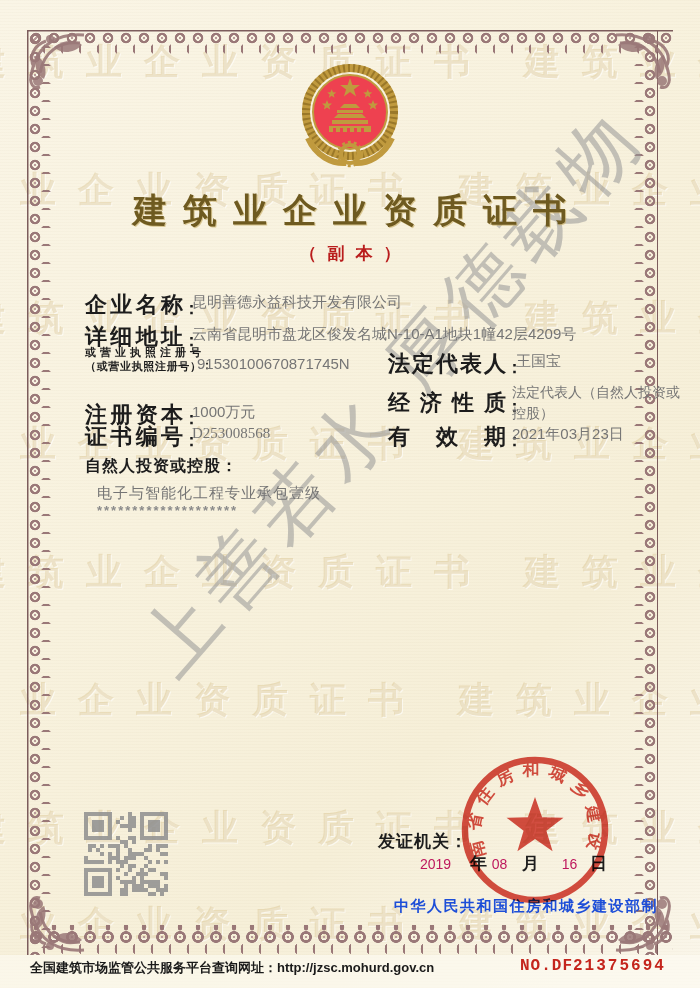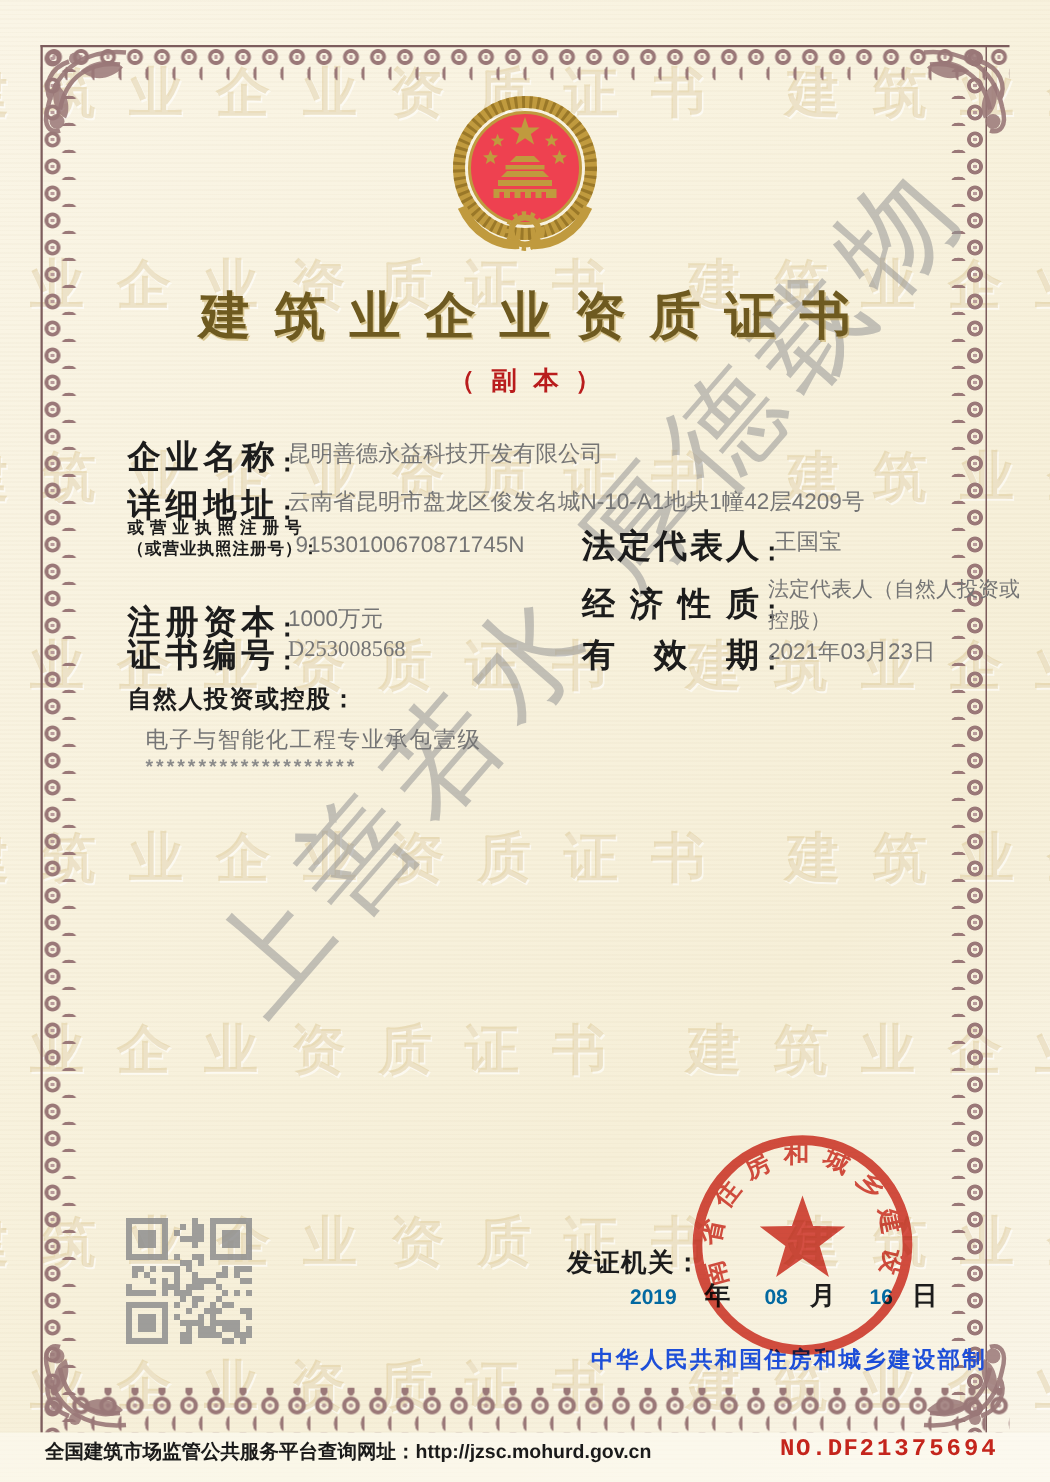--- a/index.html
+++ b/index.html
@@ -82,21 +82,21 @@
     font-size:14px;line-height:1.5;word-break:break-all;}
   #row-cert{left:85px;top:422px;} #row-cert .val{position:absolute;left:107px;top:3px;white-space:nowrap;font-family:Liberation Serif, serif;}
   #row-valid{left:388px;top:422px;} #row-valid .val{position:absolute;left:124px;top:3px;white-space:nowrap;}
   #row-qual-h{left:85px;top:456px;font-weight:700;color:#1c1c1c;font-size:16px;letter-spacing:1px;}
   #row-qual{left:97px;top:484px;color:var(--value-grey);font-size:15px;letter-spacing:1px;}
   #row-stars{left:97px;top:503px;color:#8a8a8a;font-size:13px;letter-spacing:2px;font-weight:700;}
   
   #qr{left:84px;top:812px;width:84px;height:84px;}
   #issuer-label{left:378px;top:830px;font-weight:700;font-size:17px;color:#1c1c1c;letter-spacing:1px;}
   #date-line{left:420px;top:852px;font-size:17px;color:#1c1c1c;white-space:nowrap;}
-  #date-line .num{color:#0369a1;font-size:14px;font-weight:700;}
+  #date-line .num{color:#be185d;font-size:14px;font-weight:400;}
   #date-line .unit{font-weight:700;}
   #made-by{left:390px;top:897px;width:272px;text-align:center;font-weight:700;
     font-size:15px;color:#1d4ed8;letter-spacing:1.5px;}
   #seal{left:440px;top:735px;width:190px;height:190px;z-index:5;opacity:.88;
     mix-blend-mode:multiply;}
   
   #footer-strip{position:absolute;left:0;top:955px;width:700px;height:33px;
     background:rgba(253,251,243,.6);z-index:3;}
   #footer-query{left:30px;top:959px;font-weight:700;font-size:13px;color:#1a1a1a;}
   #footer-serial{left:520px;top:957px;color:var(--serial-red);font-weight:700;
@@ -368,21 +368,21 @@
       <rect x="58" y="2" width="24" height="24" fill="none" stroke="#8f8f8f" stroke-width="4"></rect>
       <rect x="64" y="8" width="12" height="12"></rect>
       <rect x="2" y="58" width="24" height="24" fill="none" stroke="#8f8f8f" stroke-width="4"></rect>
       <rect x="8" y="64" width="12" height="12"></rect>
     </svg></div>
 
 <div id="issuer-label" class="abs"><span>发证机关</span><span>：</span></div>
 <div id="date-line" class="abs">
   <span class="num">2019</span>
   <span class="unit" style="margin-left:14px">年</span>
-  <span class="num" style="margin-left:18px">08</span>
+  <span class="num" style="">08</span>
   <span class="unit" style="margin-left:10px">月</span>
   <span class="num" style="margin-left:18px">16</span>
   <span class="unit" style="margin-left:8px">日</span>
 </div>
 <div id="made-by" class="abs">中华人民共和国住房和城乡建设部制</div>
 
 <svg id="seal" class="abs" viewBox="0 0 190 190">
   <circle cx="95" cy="95" r="70" fill="none" stroke="#d2372c" stroke-width="6.5"></circle>
   <path id="sealArc" d="M45.2,118.3 A55,55 0 1 1 144.8,118.3" fill="none"></path>
   <text font-size="17" font-weight="700" fill="#d2372c" letter-spacing="8" font-family="'Liberation Sans',sans-serif">

